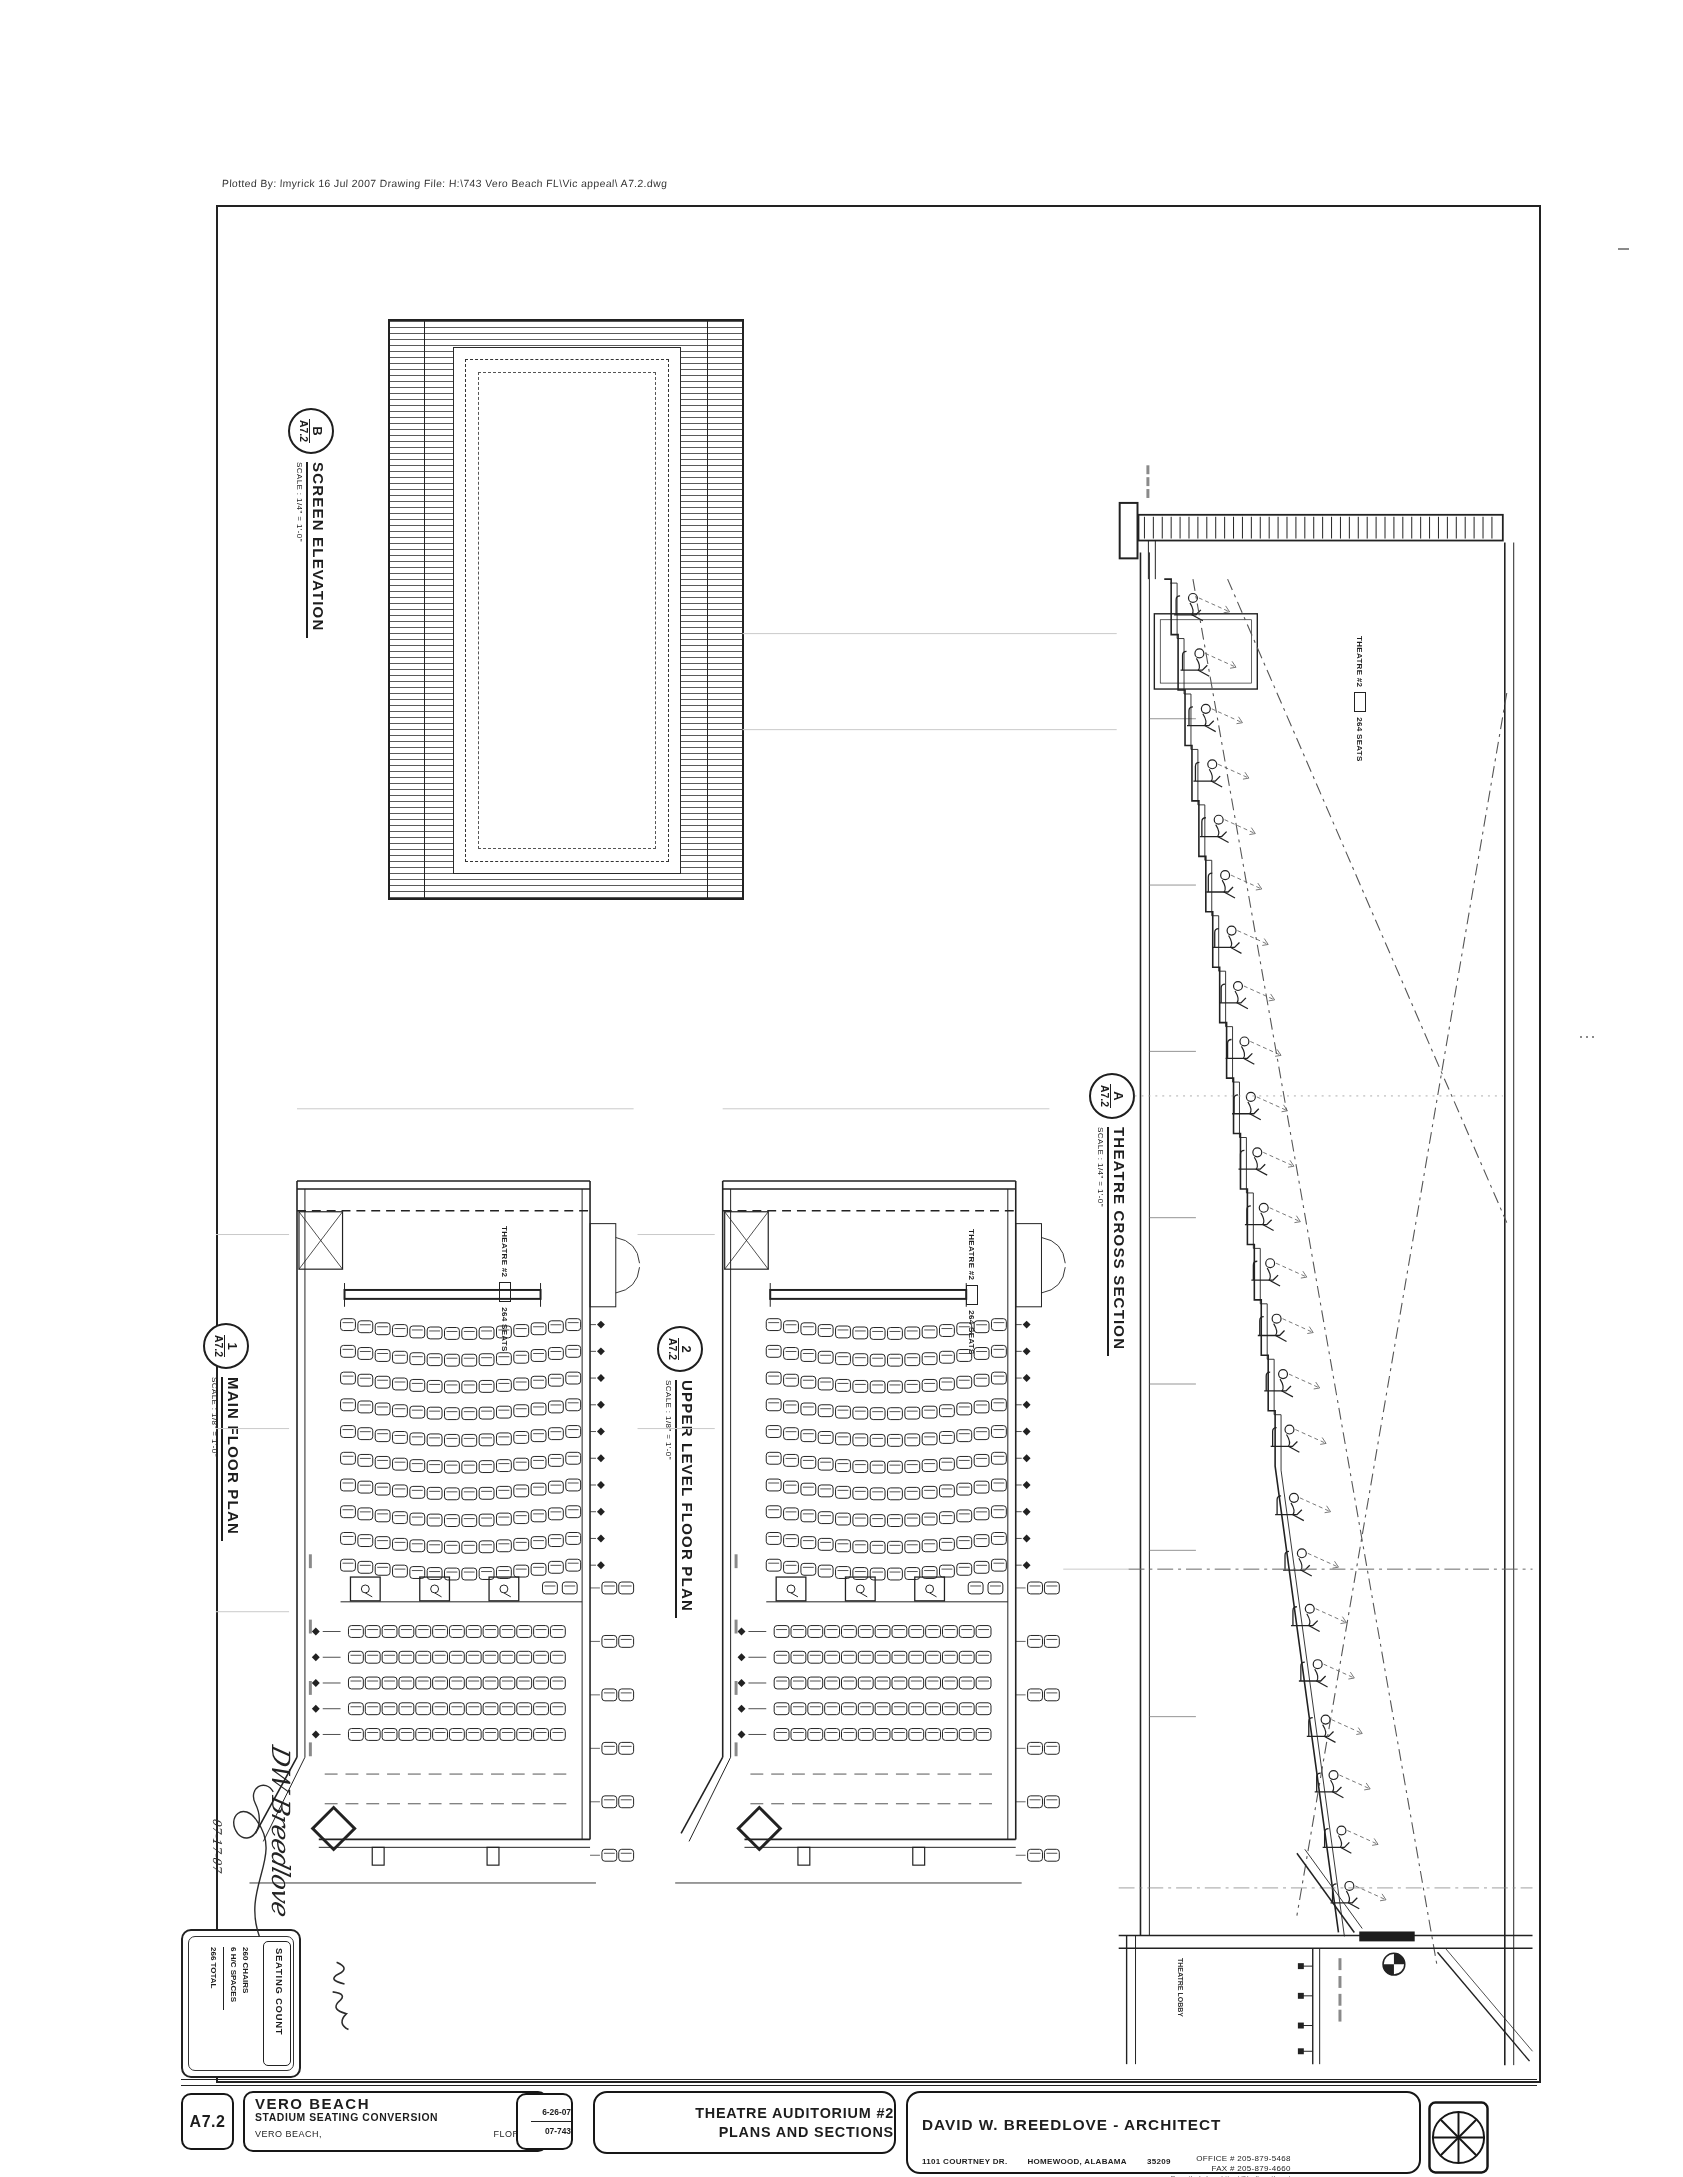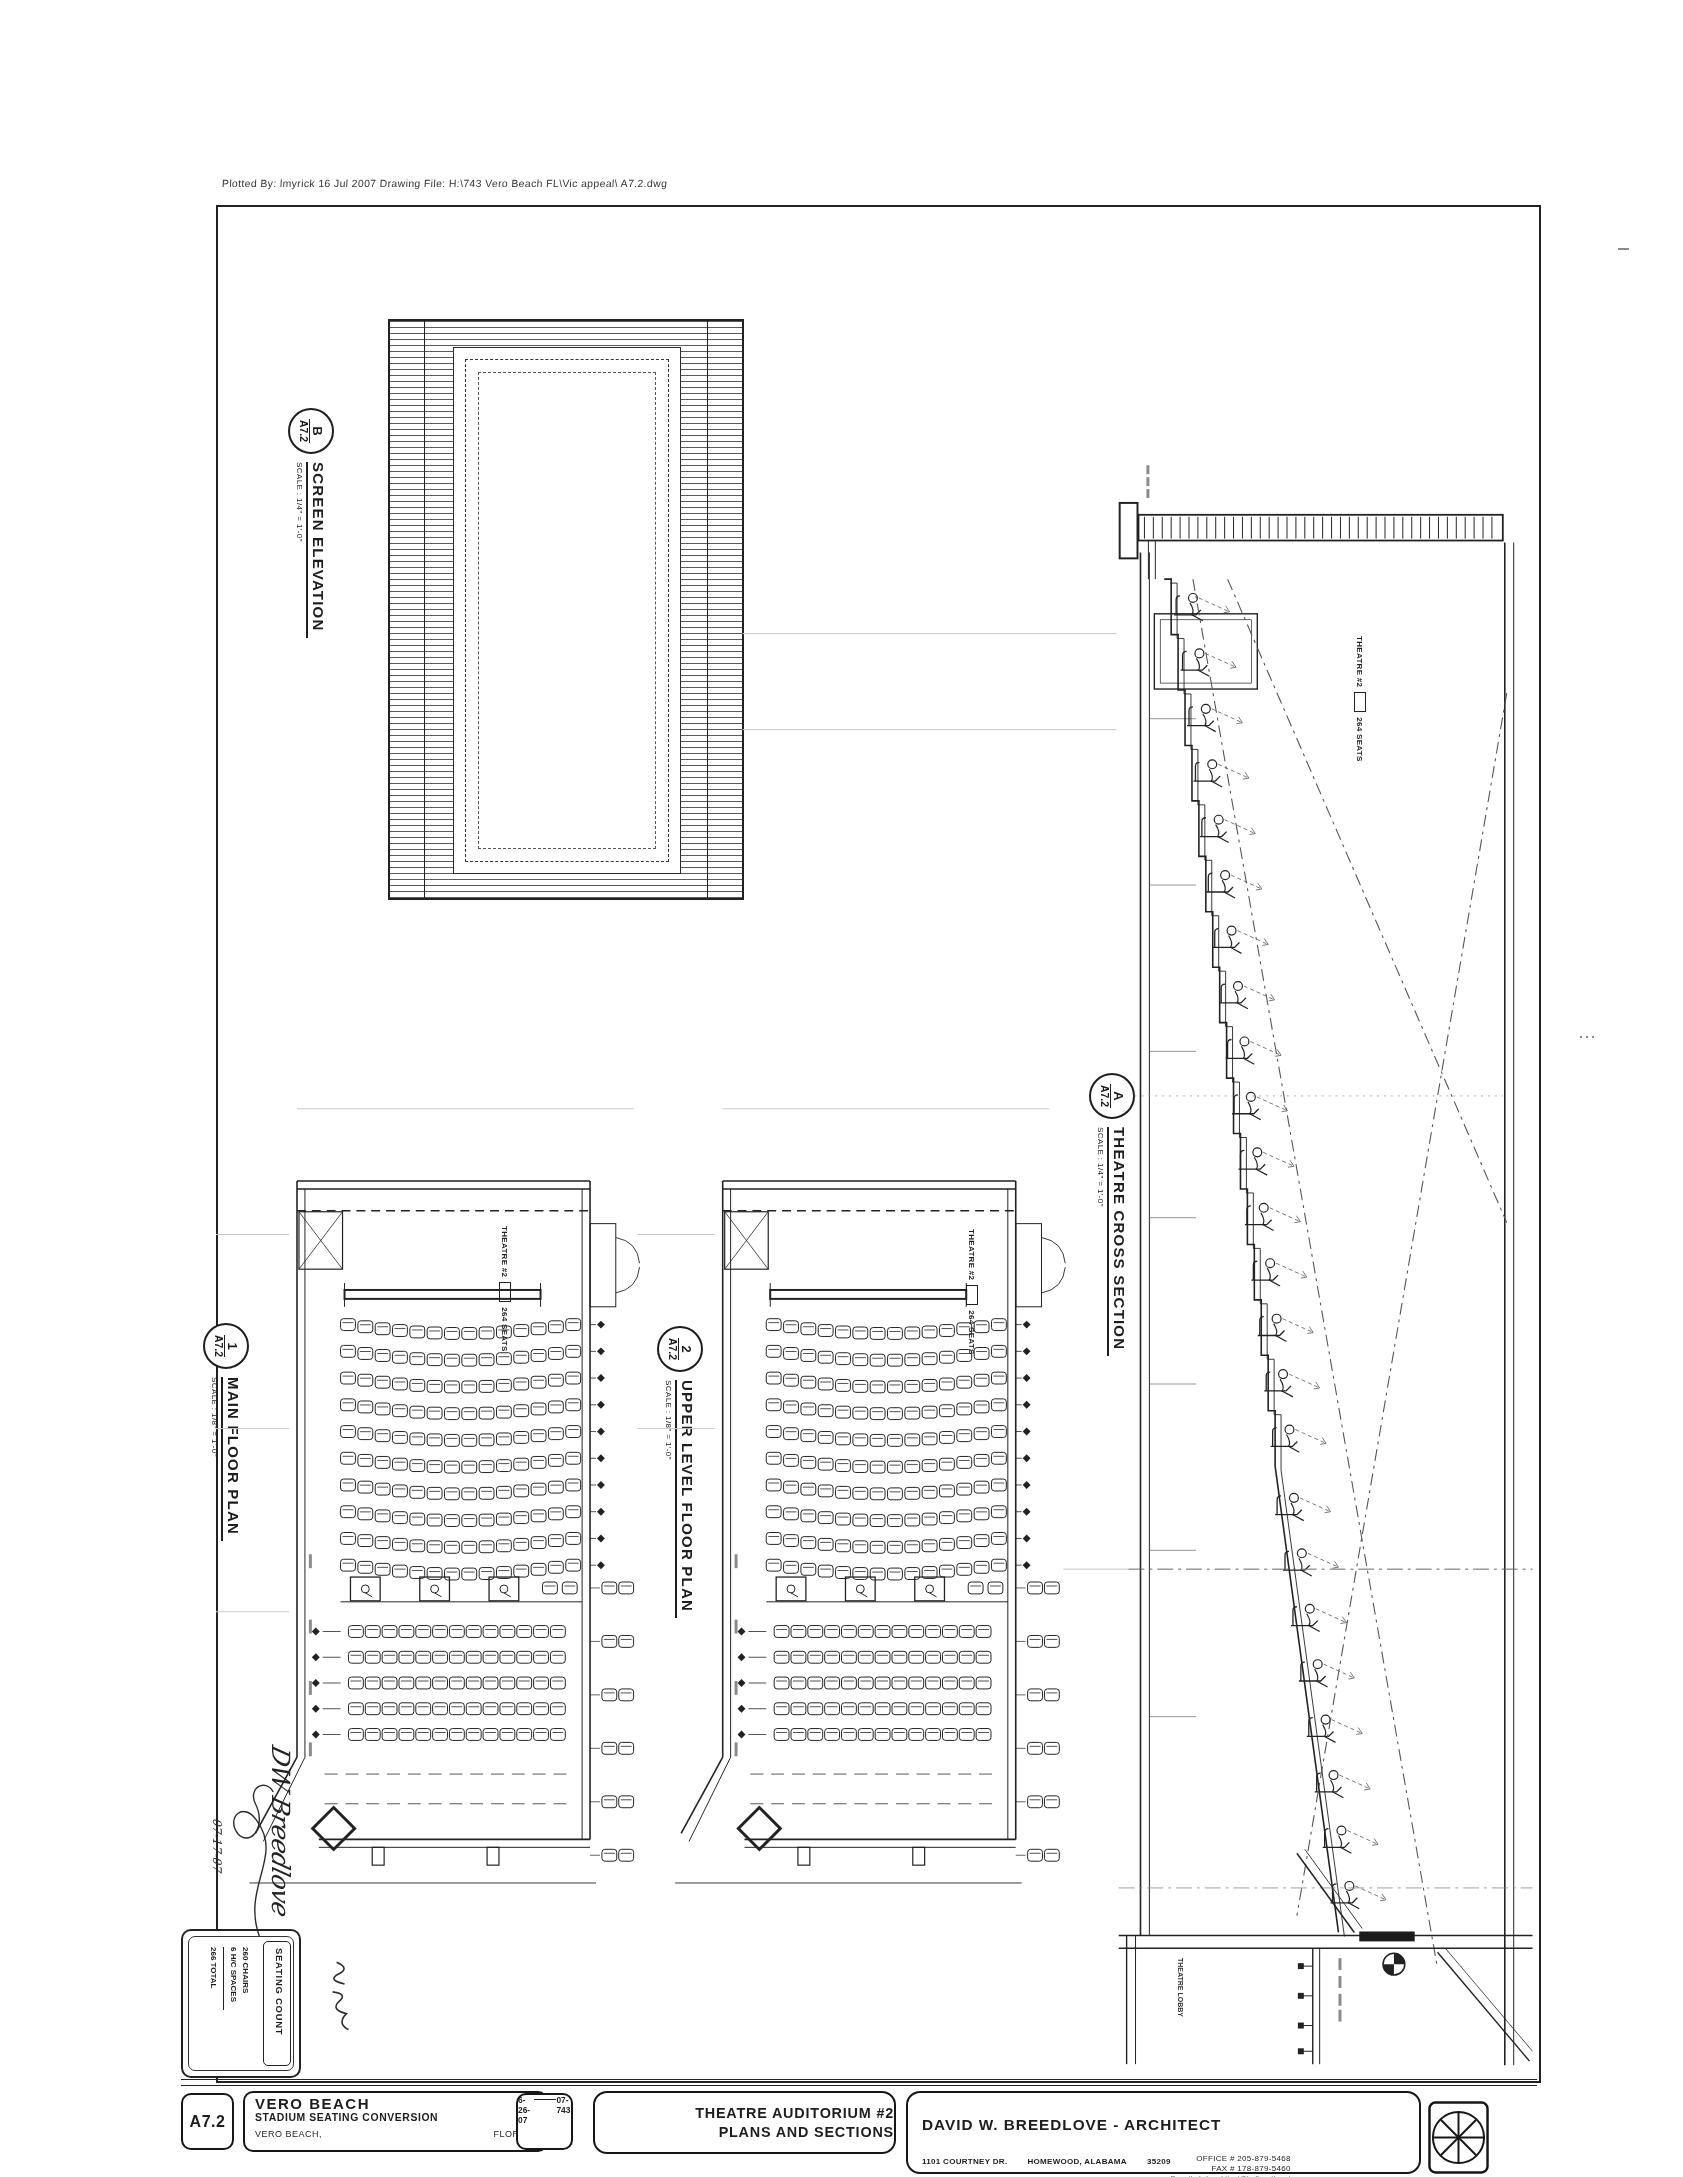--- a/index.html
+++ b/index.html
@@ -39,21 +39,21 @@
   .seat-lines{font-size:8px;font-weight:bold;display:flex;flex-direction:column;gap:3px;}
   .seat-lines .rule{width:63px;border-top:1.2px solid #222;margin:2px 0;}
   
   .tb{position:absolute;background:#fff;border:2.5px solid #161616;border-radius:10px;box-sizing:border-box;}
   .tb-sheetnum{left:181px;top:2093px;width:53px;height:57px;font-size:16px;font-weight:bold;
                display:flex;align-items:center;justify-content:center;letter-spacing:0.5px;}
   .tb-project{left:243px;top:2091px;width:305px;height:61px;padding:3px 10px;}
   .tb-project .nm{font-size:15px;font-weight:bold;letter-spacing:1.5px;line-height:16px;}
   .tb-project .sub{font-size:10.4px;font-weight:bold;letter-spacing:0.6px;line-height:12px;}
   .tb-project .row{display:flex;justify-content:space-between;font-size:9px;margin-top:5px;letter-spacing:0.5px;}
-  .tb-date{left:516px;top:2093px;width:57px;height:57px;display:flex;flex-direction:row;align-items:flex-start;justify-content:center;font-size:8.4px;font-weight:bold;}
+  .tb-date{left:516px;top:2093px;width:57px;height:57px;display:flex;flex-direction:column;align-items:flex-end;justify-content:center;font-size:8.4px;font-weight:bold;}
   .tb-date .rule{width:40px;border-top:1.2px solid #222;margin:4px 0;}
   .tb-title{left:593px;top:2091px;width:303px;height:63px;border-radius:14px;display:flex;flex-direction:column;align-items:flex-end;justify-content:center;}
   .tb-title div{font-size:14.4px;font-weight:bold;letter-spacing:0.8px;line-height:19px;}
   .tb-arch{left:906px;top:2091px;width:515px;height:83px;border-radius:14px;padding:20px 12px 0 14px;}
   .tb-arch .nm{font-size:15.3px;font-weight:bold;letter-spacing:1px;margin-top:3px;}
   .tb-arch .info{display:flex;margin-top:20px;}
   .tb-arch .addr{display:flex;gap:20px;font-size:8px;font-weight:bold;padding-top:3px;letter-spacing:0.3px;}
   .tb-arch .phones{text-align:right;font-size:8px;line-height:10px;letter-spacing:0.3px;}
   .tb-arch .phones .email{font-size:7px;color:#555;}
   .logo{position:absolute;left:1428px;top:2101px;}
@@ -186,21 +186,21 @@
 <div class="tb tb-arch">
   <div class="nm">DAVID W. BREEDLOVE - ARCHITECT</div>
   <div class="info">
     <div class="addr">
       <span>1101 COURTNEY DR.</span>
       <span>HOMEWOOD, ALABAMA</span>
       <span>35209</span>
     </div>
     <div class="phones">
       <div>OFFICE # 205-879-5468</div>
-      <div>FAX # 178-879-5460</div>
+      <div>FAX # 205-879-4660</div>
       <div class="email">E-mail: dwbarchitect@bellsouth.net</div>
     </div>
   </div>
 </div>
 
 <div class="logo">
   <svg width="61" height="73" viewBox="0 0 62 74">
     <rect x="1.5" y="1.5" width="59" height="71" rx="6" fill="none" stroke="#161616" stroke-width="2.5"></rect>
     <circle cx="31" cy="37" r="26" fill="none" stroke="#161616" stroke-width="2"></circle>
     <line x1="31" y1="11" x2="31" y2="63" stroke="#161616" stroke-width="2"></line>

